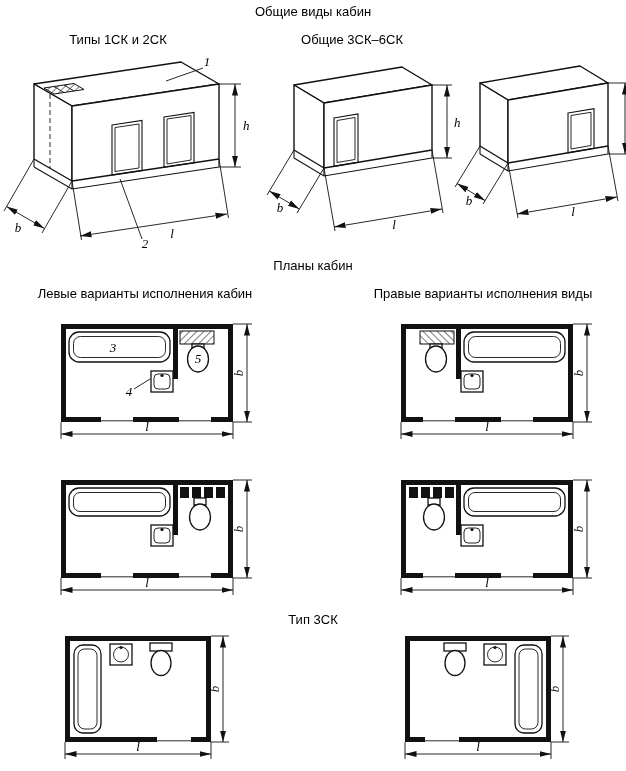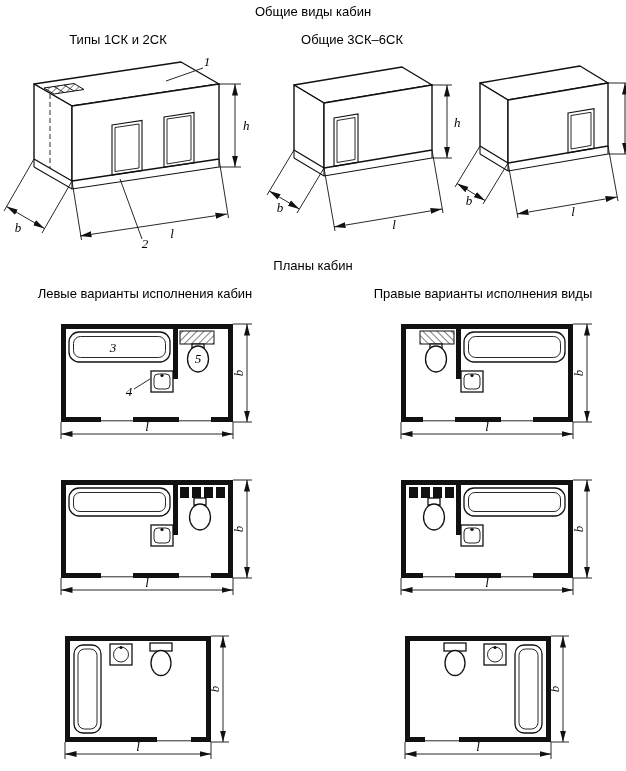--- a/index.html
+++ b/index.html
@@ -268,20 +268,21 @@
     </g>
     <text transform="translate(182,55) rotate(-90)" text-anchor="middle">b</text>
     <g>
       <line class="thin" x1="0" y1="104" x2="0" y2="121"></line>
       <line class="thin" x1="172" y1="104" x2="172" y2="121"></line>
       <line class="thin" x1="0" y1="116" x2="172" y2="116" marker-start="url(#arr)" marker-end="url(#arr)"></line>
     </g>
     <text x="86" y="113" text-anchor="middle">l</text>
   </svg>
 
+  <div class="lbl full" style="top:612px">Тип 3СК</div>
 
   <svg style="left:62px;top:630px" width="175" height="138" viewBox="-3 0 175 138">
     <g id="room3">
       <path class="wall" d="M0,6 H146 V112 H0 Z M5,11 H141 V107 H5 Z"></path>
       <rect class="gap" x="92" y="106.6" width="34" height="6"></rect>
       <line class="thin" x1="92" y1="110.8" x2="126" y2="110.8"></line>
       <g>
         <rect class="fx" x="9" y="15" width="27" height="88" rx="9"></rect>
         <rect class="fx2" x="13" y="19" width="19" height="80" rx="6.5"></rect>
       </g>

